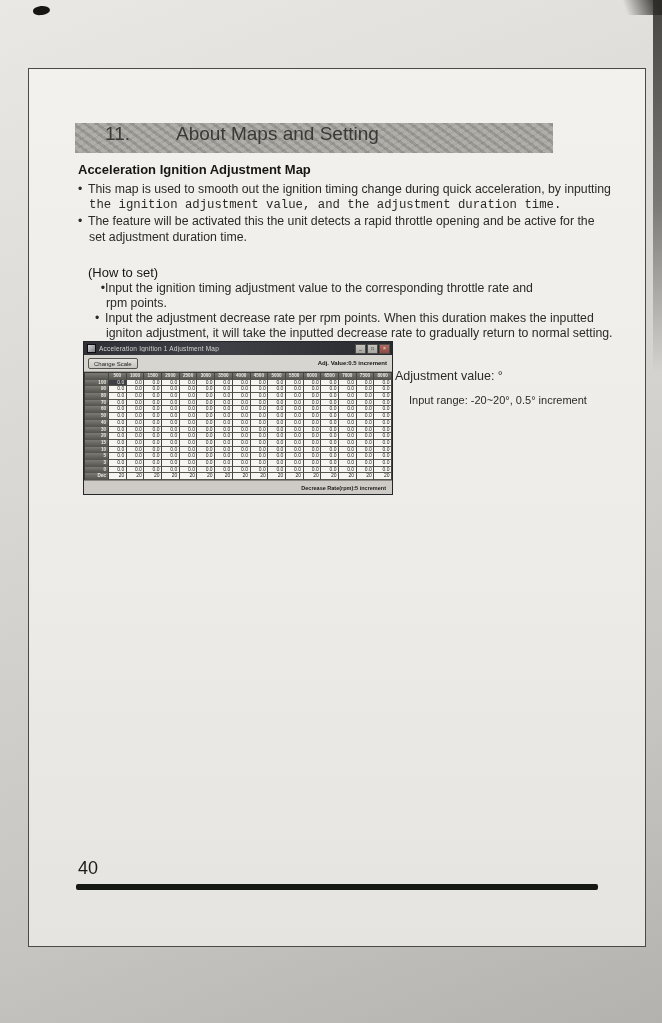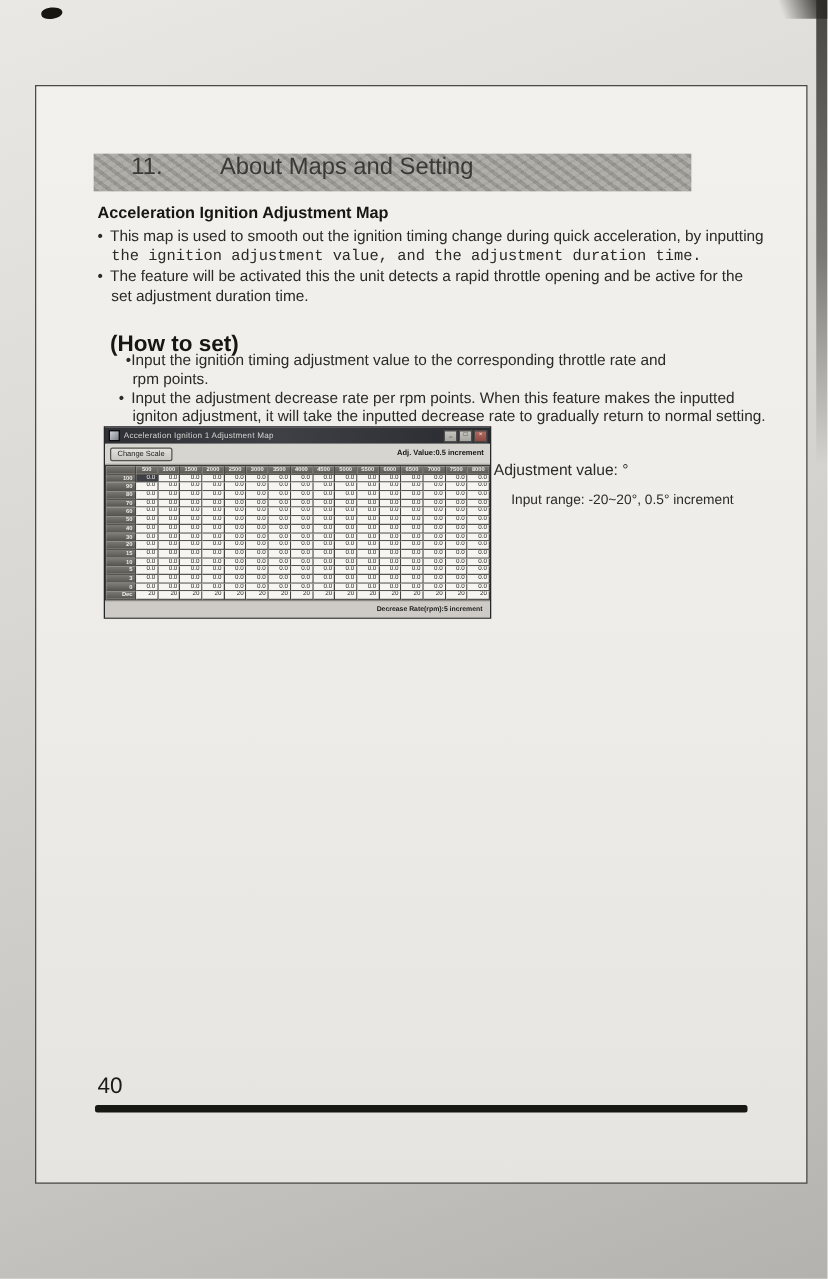--- a/index.html
+++ b/index.html
@@ -22,21 +22,21 @@
                background-color:#a6a49f;
                background-image:
                  repeating-linear-gradient(37deg,rgba(118,116,110,.30) 0 3px,rgba(193,191,185,.30) 3px 7px),
                  repeating-linear-gradient(-29deg,rgba(138,136,130,.28) 0 2px,rgba(178,176,170,.28) 2px 6px);
                display:flex;color:#3a3935;font-size:19px;}
   .section-bar .num{margin-left:30px;}
   .section-bar .ttl{margin-left:46px;}
   .heading{position:absolute;left:78px;top:162px;font-size:13px;font-weight:bold;color:#161614;}
   .bline{position:absolute;font-size:12.3px;color:#2b2a28;white-space:nowrap;}
   .bmark{display:inline-block;width:10px;color:#2b2a28;}
-  .howto-head{position:absolute;left:88px;top:265px;font-size:18px;font-weight:bold;color:#161614;}
+  .howto-head{position:absolute;left:88px;top:265px;font-size:13px;font-weight:normal;color:#161614;}
   
   .appwin{position:absolute;left:83px;top:341px;width:308px;height:152px;
           border:1px solid #26272b;background:#d7d5d0;box-shadow:inset 0 0 0 1px #5d5f66;}
   .titlebar{height:13px;display:flex;align-items:center;
             background:linear-gradient(90deg,#2e3036,#3e4046 45%,#282a2f);}
   .app-ico{width:7px;height:7px;margin:0 3px 0 3px;background:linear-gradient(135deg,#cfd2d8,#7b7e86);
            border:0.5px solid #0e0e10;}
   .win-title{flex:1;font-size:6.5px;color:#d6d6d2;letter-spacing:.2px;white-space:nowrap;overflow:hidden;}
   .winbtns{display:flex;gap:1px;margin-right:2px;}
   .wbtn{width:9px;height:8px;font-size:5px;line-height:7px;text-align:center;color:#1c1c1a;
@@ -86,21 +86,21 @@
 
   <div class="bline" style="left:78px;top:182px;"><span class="bmark">•</span><span>This map is used to smooth out the ignition timing change during quick acceleration, by inputting</span></div>
   <div class="bline" style="left:89px;top:198px;font-family:Liberation Mono, monospace;"><span>the ignition adjustment value, and the adjustment duration time.</span></div>
   <div class="bline" style="left:78px;top:214px;"><span class="bmark">•</span><span>The feature will be activated this the unit detects a rapid throttle opening and be active for the</span></div>
   <div class="bline" style="left:89px;top:230px;"><span>set adjustment duration time.</span></div>
 
   <div class="howto-head">(How to set)</div>
 
   <div class="bline" style="left:95px;top:281px;text-align:right;"><span class="bmark">•</span><span>Input the ignition timing adjustment value to the corresponding throttle rate and</span></div>
   <div class="bline" style="left:106px;top:296px;"><span>rpm points.</span></div>
-  <div class="bline" style="left:95px;top:311px;"><span class="bmark">•</span><span>Input the adjustment decrease rate per rpm points. When this feature makes the inputted</span></div>
+  <div class="bline" style="left:95px;top:311px;"><span class="bmark">•</span><span>Input the adjustment decrease rate per rpm points. When this duration makes the inputted</span></div>
   <div class="bline" style="left:106px;top:326px;text-align:right;"><span>igniton adjustment, it will take the inputted decrease rate to gradually return to normal setting.</span></div>
 
   <div class="appwin">
     <div class="titlebar">
       <span class="app-ico"></span>
       <span class="win-title">Acceleration Ignition 1 Adjustment Map</span>
       <span class="winbtns">
         <span class="wbtn">_</span>
         <span class="wbtn">□</span>
         <span class="wbtn close">×</span>

